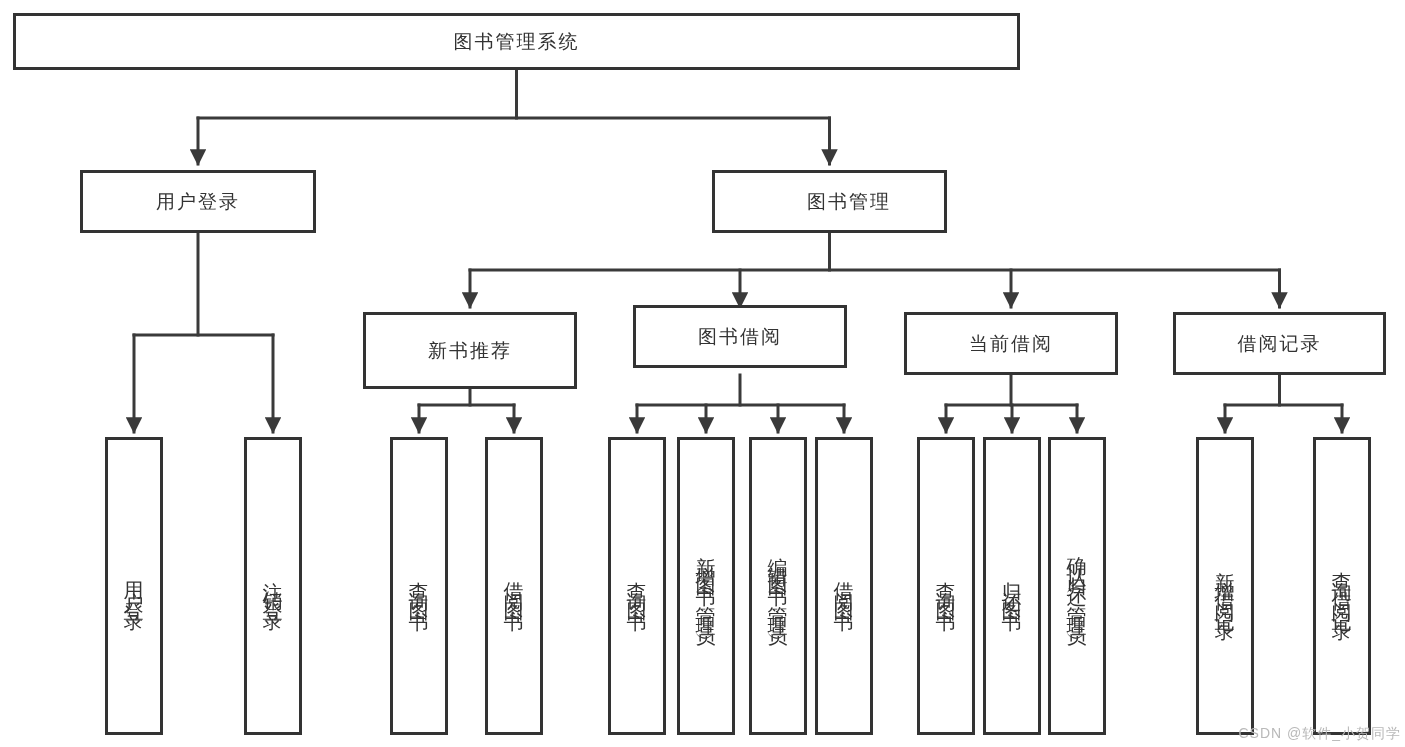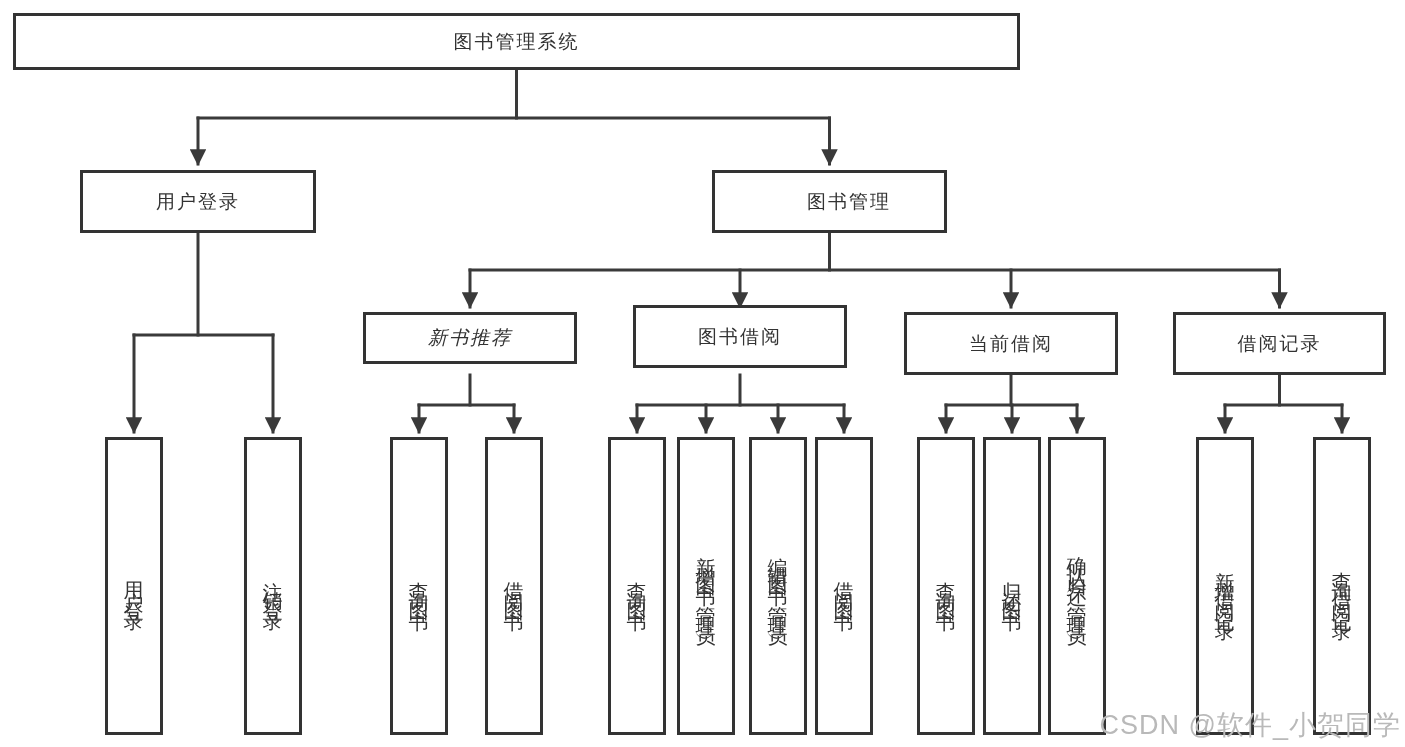--- a/index.html
+++ b/index.html
@@ -40,21 +40,21 @@
     letter-spacing: 10px;
     line-height: 1;
     padding: 6px 0;
   }
   
   .n-root   { left: 13px;   top: 13px;  width: 1007px; height: 57px; }
   
   .n-login  { left: 80px;   top: 170px; width: 236px;  height: 63px; }
   .n-mgmt   { left: 712px;  top: 170px; width: 235px;  height: 63px; padding-left: 39px; }
   
-  .n-newrec { left: 363px;  top: 312px; width: 214px;  height: 52px; font-style: italic; }
+  .n-newrec { left: 363px;  top: 312px; width: 214px;  height: 77px; }
   .n-borrow { left: 633px;  top: 305px; width: 214px;  height: 63px; }
   .n-curr   { left: 904px;  top: 312px; width: 214px;  height: 63px; }
   .n-rec    { left: 1173px; top: 312px; width: 213px;  height: 63px; }
   
   .lf       { top: 437px; width: 58px; height: 298px; }
   .lf-0  { left: 105px; }
   .lf-1  { left: 244px; }
   .lf-2  { left: 390px; }
   .lf-3  { left: 485px; }
   .lf-4  { left: 608px; }
@@ -63,21 +63,21 @@
   .lf-7  { left: 815px; }
   .lf-8  { left: 917px; }
   .lf-9  { left: 983px; }
   .lf-10 { left: 1048px; }
   .lf-11 { left: 1196px; }
   .lf-12 { left: 1313px; }
   #watermark {
     position: absolute;
     right: 4px;
     bottom: 4px;
-    font-size: 27px;
+    font-size: 14px;
     color: #b9b9b9;
     letter-spacing: 1px;
     z-index: 3;
     white-space: nowrap;
   }
 </style>
 </head>
 <body>
 
 <div id="stage">

